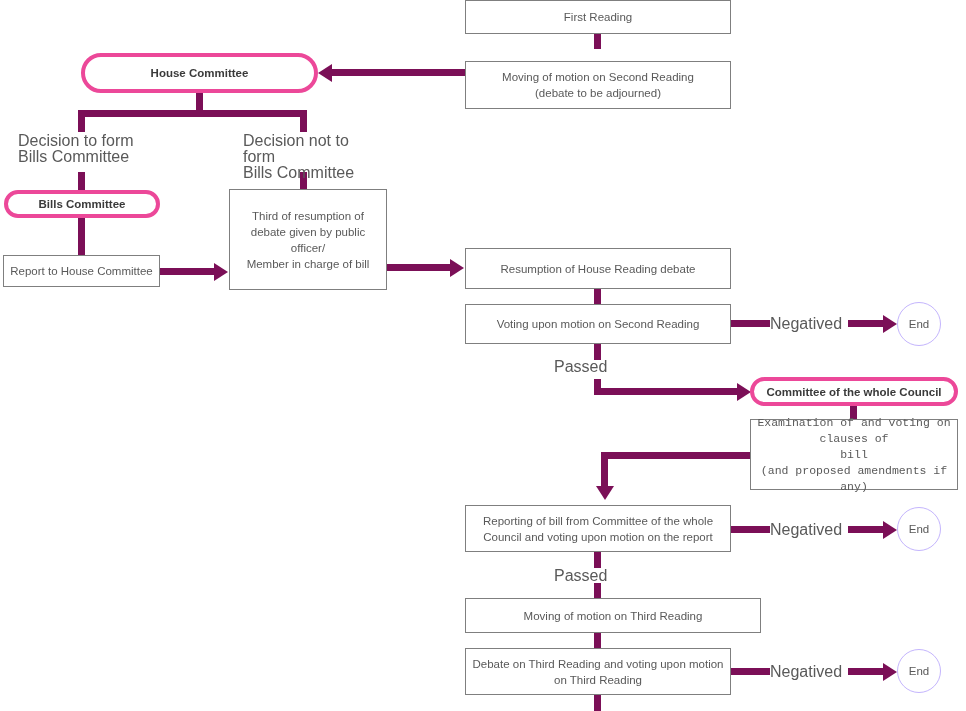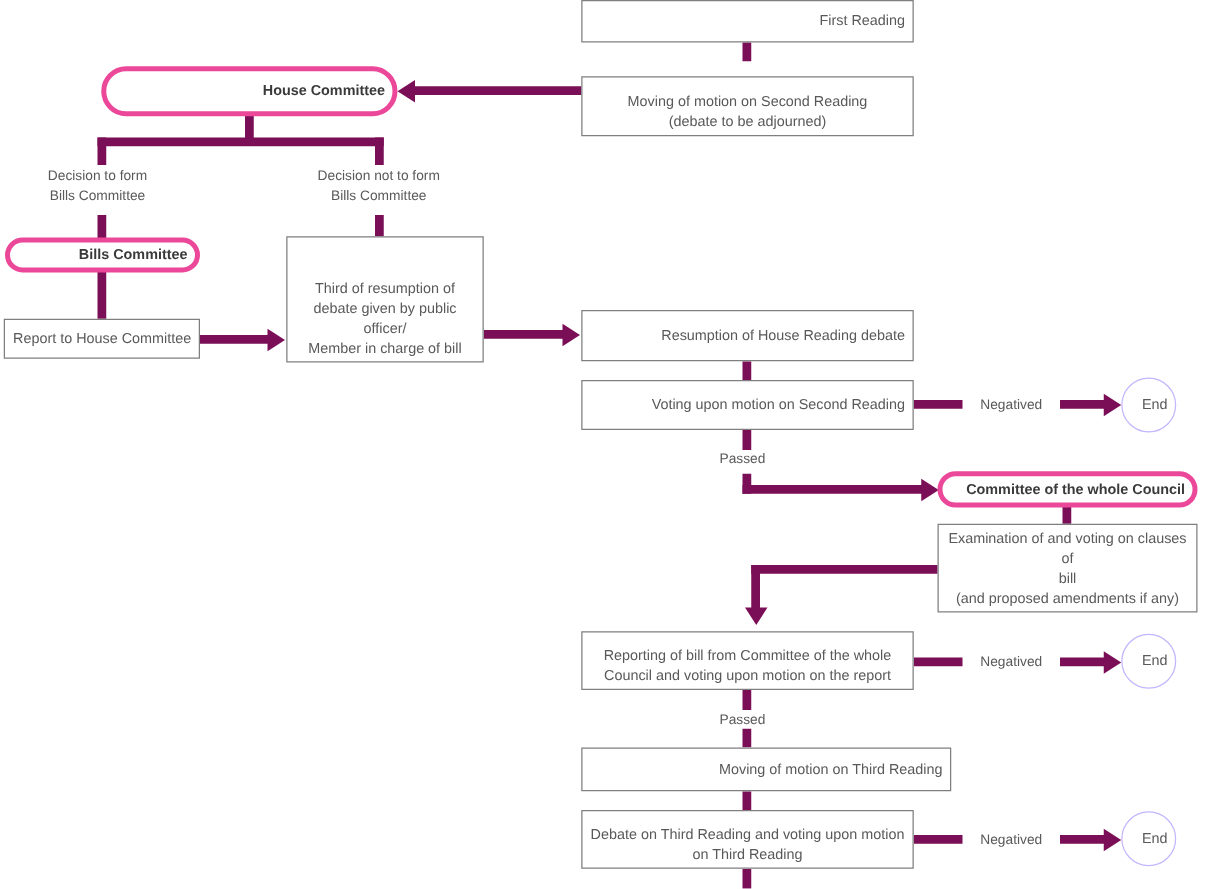--- a/index.html
+++ b/index.html
@@ -1,29 +1,29 @@
 <!DOCTYPE html>
 <html><head>
 <meta charset="utf-8">
 <style>
   html,body{margin:0;padding:0;background:#ffffff;}
   body{font-family:"Liberation Sans","DejaVu Sans",sans-serif;}
   #canvas{position:relative;width:966px;height:711px;background:#ffffff;overflow:hidden;}
 
   
   .node{position:absolute;box-sizing:border-box;display:flex;align-items:center;
-        justify-content:flex-end;text-align:center;color:#595959;font-size:11.5px;
+        justify-content:center;text-align:center;color:#595959;font-size:11.5px;
         line-height:16px;background:#ffffff;z-index:3;padding:2px 6px;}
   .rect{border:1px solid #7f7f7f;}
   .pill{border:4px solid #ec4899;border-radius:999px;font-weight:bold;color:#3a3a3a;}
   .circle{border:1px solid #c4b5fd;border-radius:50%;}
 
   
-  .plain{position:absolute;color:#595959;font-size:11px;line-height:16px;
-         text-align:center;z-index:4;background:transparent;}
+  .plain{position:absolute;color:#595959;font-size:16px;line-height:16px;
+         z-index:4;background:transparent;}
 
   
   .edge{position:absolute;background:#7b0f57;z-index:1;}
   .vline{width:7px;}
   .hline{height:7px;}
   .arrow{position:absolute;width:0;height:0;z-index:2;}
   .arrow-r{border-top:9px solid transparent;border-bottom:9px solid transparent;
            border-left:14px solid #7b0f57;}
   .arrow-l{border-top:9px solid transparent;border-bottom:9px solid transparent;
            border-right:14px solid #7b0f57;}
@@ -142,21 +142,21 @@
   <div class="plain" style="left:554px;top:359px;width:80px;">Passed</div>
 
   <div class="node circle" style="left:897px;top:302px;width:44px;height:44px;">
     <span>End</span>
   </div>
 
   <div class="node pill" style="left:750px;top:377px;width:208px;height:29px;">
     <span>Committee of the whole Council</span>
   </div>
 
-  <div class="node rect" style="left:750px;top:419px;width:208px;height:71px;flex-direction:column;">
+  <div class="node rect" style="left:750px;top:419px;width:208px;height:71px;flex-direction:column;font-family:Liberation Mono, monospace;">
     <span>Examination of and voting on clauses of</span>
     <span>bill</span>
     <span>(and proposed amendments if any)</span>
   </div>
 
   <div class="node rect" style="left:465px;top:505px;width:266px;height:47px;flex-direction:column;">
     <span>Reporting of bill from Committee of the whole</span>
     <span>Council and voting upon motion on the report</span>
   </div>
 

